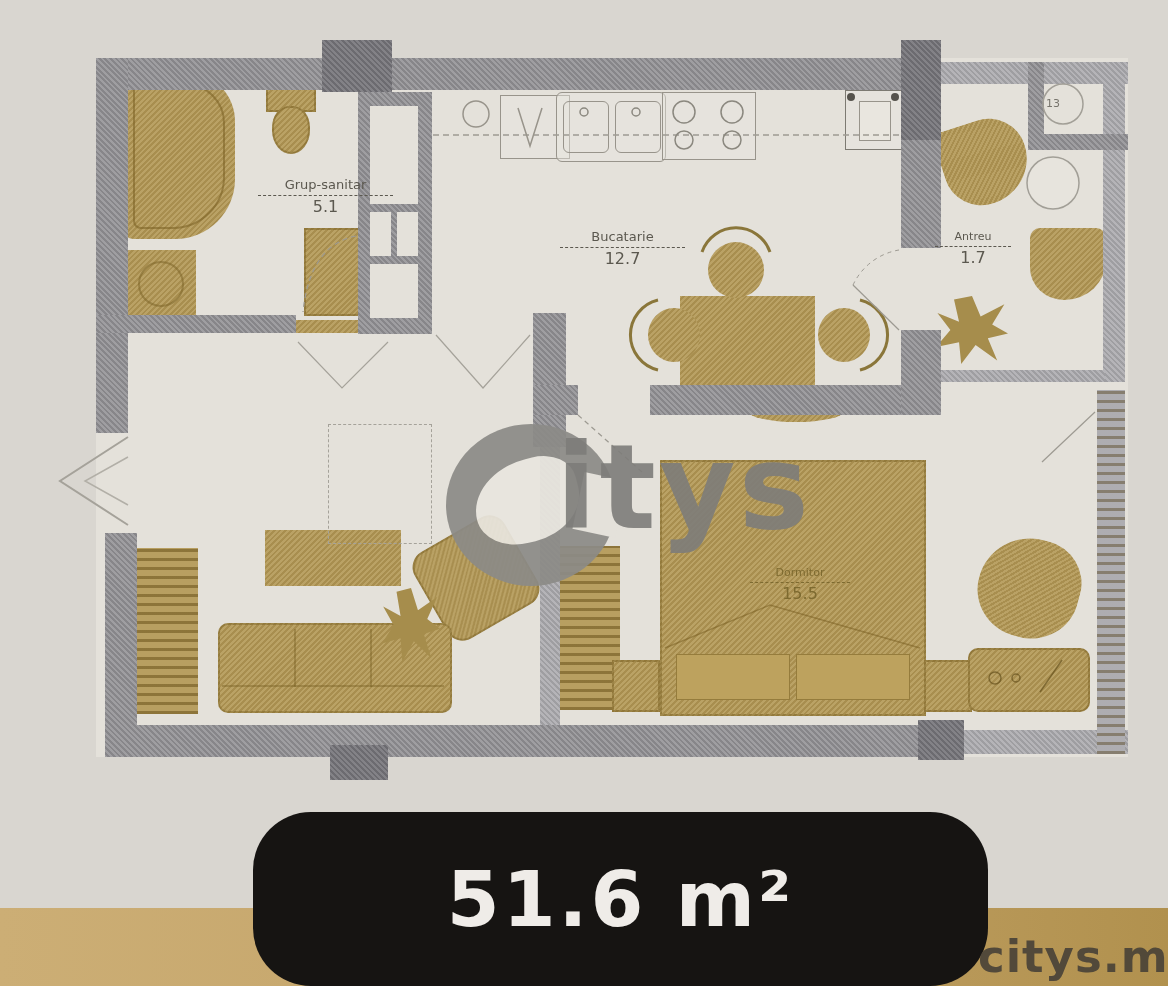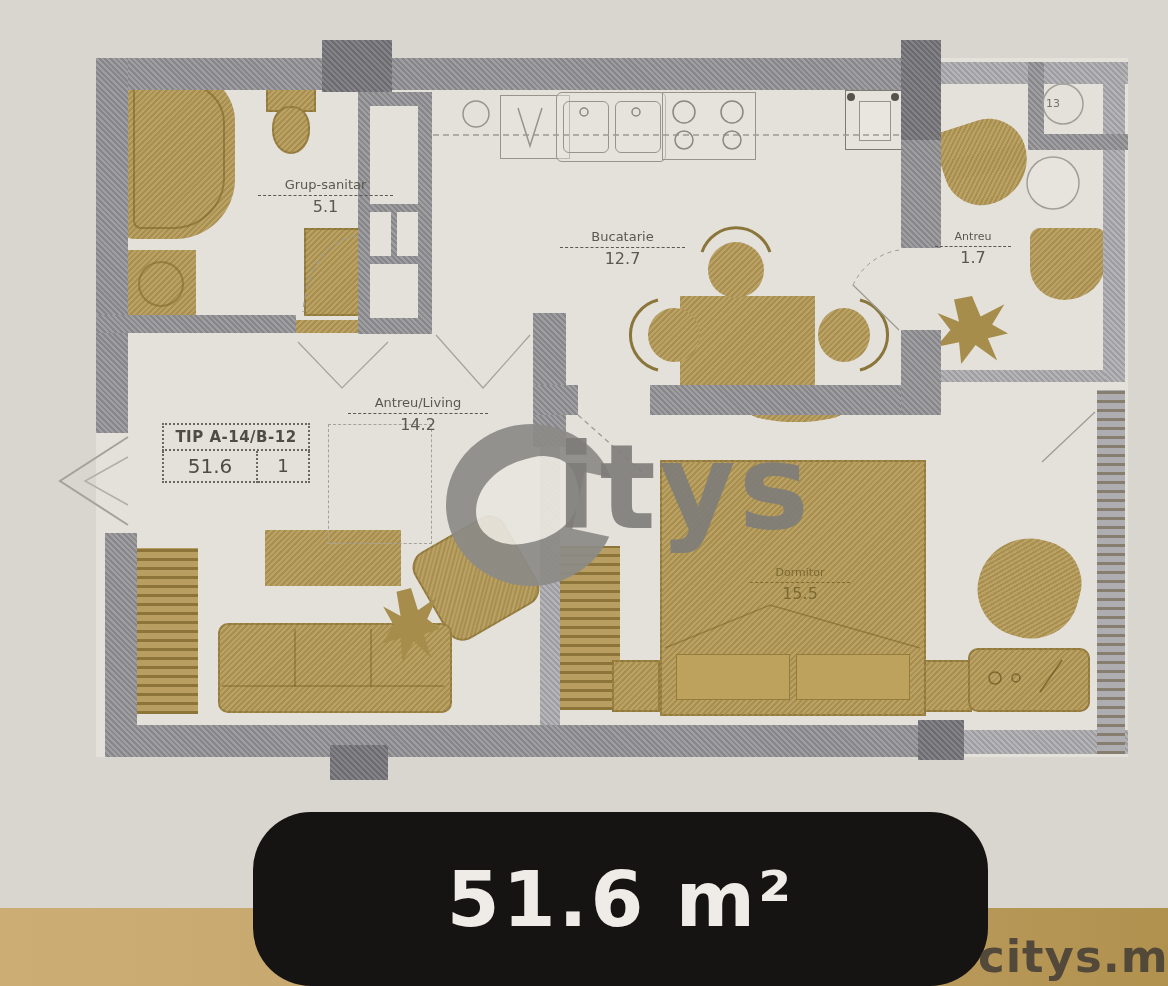--- a/index.html
+++ b/index.html
@@ -194,41 +194,30 @@
   </svg>
 
   <div class="abs room-label" style="left:258px;top:176px;width:135px">
     <div class="nm">Grup-sanitar</div>
     <div class="ar">5.1</div>
   </div>
   <div class="abs room-label" style="left:560px;top:228px;width:125px">
     <div class="nm">Bucatarie</div>
     <div class="ar">12.7</div>
   </div>
-  <div class="abs room-label" style="left:348px;top:394px;width:140px">
-    <div class="nm">Antreu/Living</div>
-    <div class="ar">14.2</div>
-  </div>
   <div class="abs room-label" style="left:935px;top:230px;width:76px;font-size:11px">
     <div class="nm">Antreu</div>
     <div class="ar">1.7</div>
   </div>
   <div class="abs room-label" style="left:750px;top:566px;width:100px;font-size:11px;color:#7d6a30">
     <div class="nm">Dormitor</div>
     <div class="ar">15.5</div>
   </div>
   <div class="abs shaft-num" style="left:1046px;top:97px">13</div>
 
-  <div class="abs tip-box" style="left:162px;top:423px;width:148px">
-    <div class="tip-row1">TIP A-14/B-12</div>
-    <div class="tip-row2">
-      <div class="tip-cell" style="width:92px;font-size:20px;padding:3px 0">51.6</div>
-      <div class="tip-cell" style="flex:1;border-left:none;font-size:18px;padding:4px 0">1</div>
-    </div>
-  </div>
 
   <div class="abs wm-disc" style="left:446px;top:424px;width:170px;height:162px">
     <div class="wm-bird"></div>
     <div class="wm-notch"></div>
   </div>
   <div class="abs wm-text" style="left:556px;top:428px">itys</div>
 
   <div class="abs strip" style="left:0;top:908px;width:1168px;height:78px"></div>
   <div class="abs badge" style="left:253px;top:812px;width:735px;height:174px">
     <div class="badge-text">51.6 m²</div>

